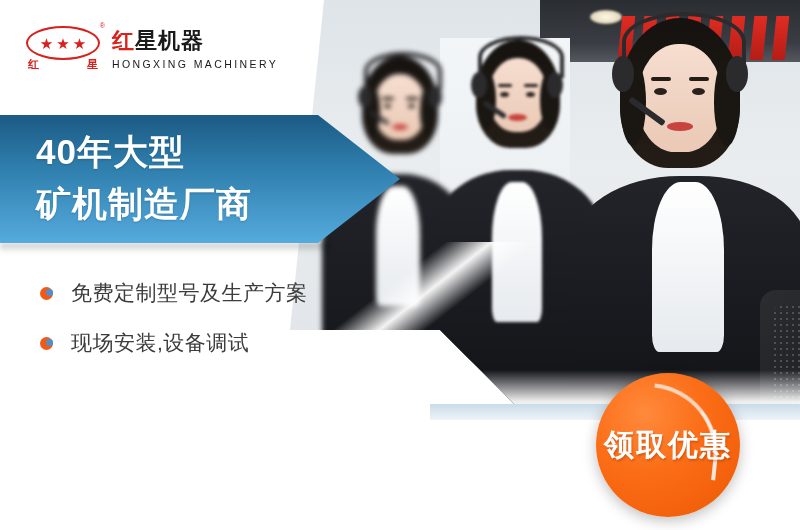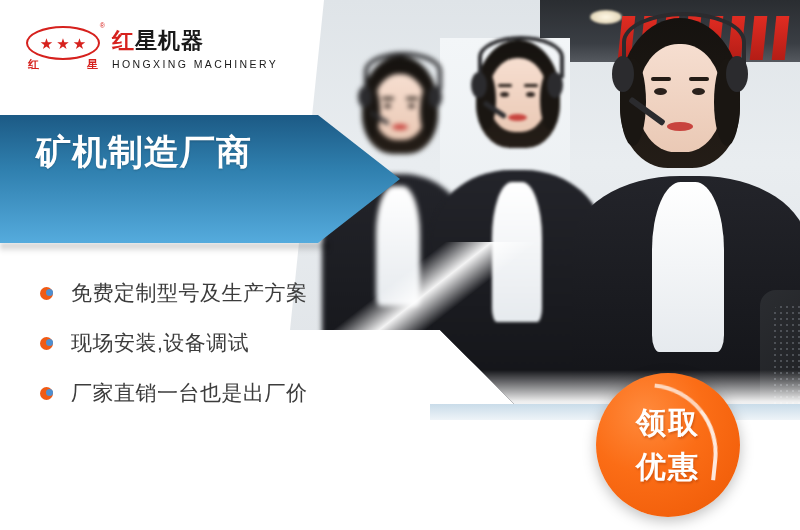--- a/index.html
+++ b/index.html
@@ -198,21 +198,21 @@
     position:absolute;left:430px;top:404px;width:370px;height:16px;
     background:linear-gradient(180deg,#c9dce9 0%,#eef4f8 100%);
   }
 
   
   .cta{
     position:absolute;left:596px;top:373px;width:144px;height:144px;
     border-radius:50%;
     background:radial-gradient(circle at 34% 28%, #ff8a3c 0%, #fb6d16 42%, #f4620d 72%, #e85a06 100%);
     box-shadow:0 4px 14px rgba(0,0,0,.25);
-    display:flex;flex-direction:column;align-items:center;justify-content:center;
+    display:flex;flex-direction:row;align-items:center;justify-content:center;
     cursor:pointer;overflow:hidden;
   }
   .cta-gloss{
     position:absolute;right:20px;top:14px;width:66px;height:86px;
     border-right:4px solid rgba(255,255,255,.85);
     border-top:4px solid rgba(255,255,255,.7);
     border-radius:0 70px 0 0;
     transform:rotate(6deg);
     filter:blur(.4px);
     pointer-events:none;
@@ -327,36 +327,33 @@
     </div>
     <div class="logo-text">
       <div class="logo-cn"><span class="red">红</span><span>星机器</span></div>
       <div class="logo-en">HONGXING MACHINERY</div>
     </div>
   </div>
 
   <div class="headline-shadow"></div>
   <div class="headline-band"></div>
   <div class="headline-text">
+    <div>40年大型</div>
     <div>矿机制造厂商</div>
   </div>
 
   <div class="bullets">
     <div class="bullet-row">
       <span class="bullet-dot"></span>
       <span class="bullet-text">免费定制型号及生产方案</span>
     </div>
     <div class="bullet-row">
       <span class="bullet-dot"></span>
       <span class="bullet-text">现场安装,设备调试</span>
     </div>
-    <div class="bullet-row">
-      <span class="bullet-dot"></span>
-      <span class="bullet-text">厂家直销一台也是出厂价</span>
-    </div>
   </div>
 
   <div class="bottom-band"></div>
 
 
   <div class="cta">
     <div class="cta-gloss"></div>
     <div class="cta-line">领取</div>
     <div class="cta-line">优惠</div>
   </div>

